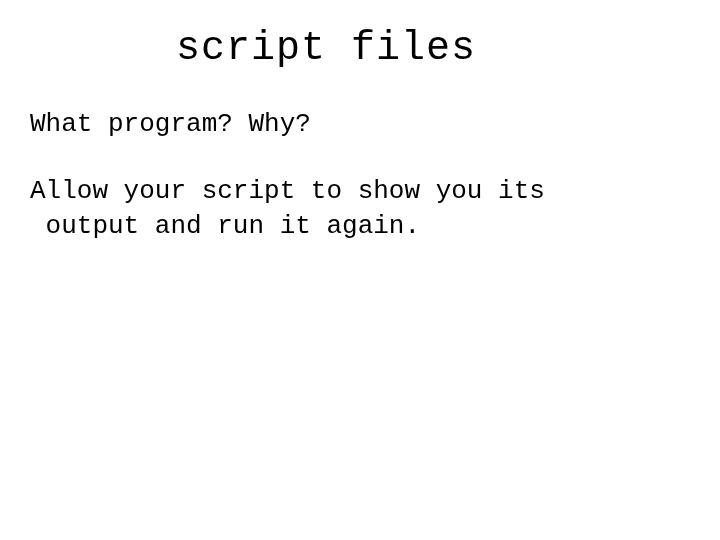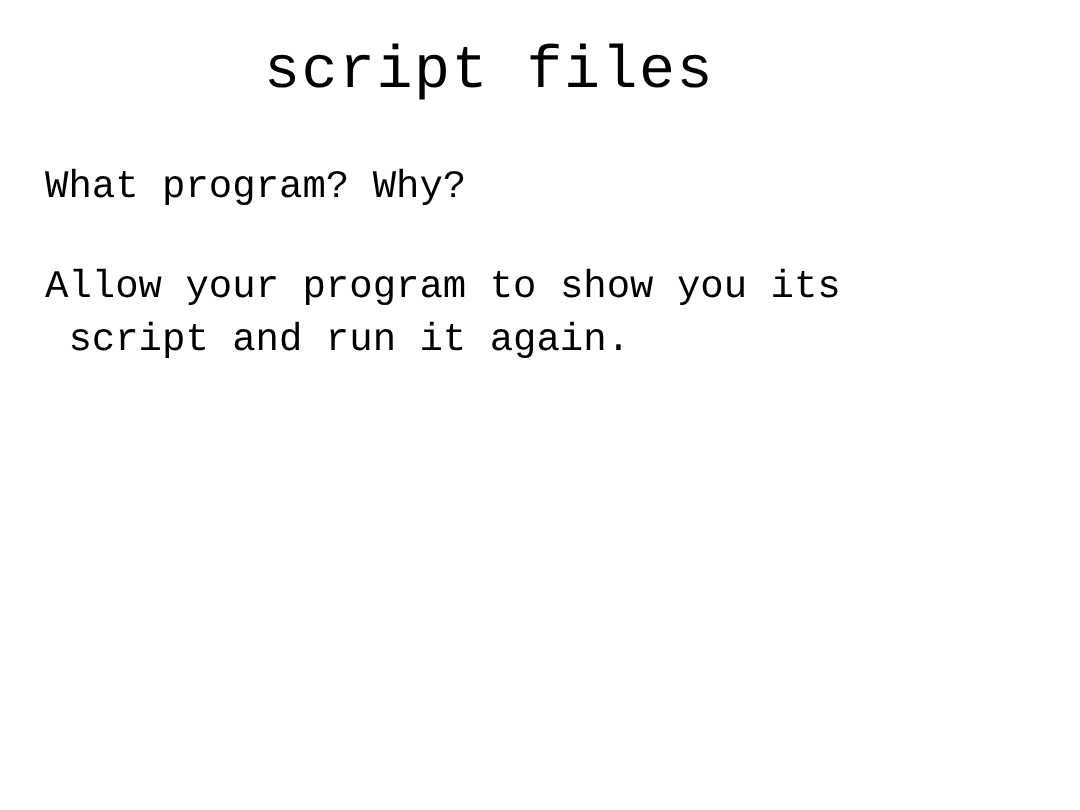--- a/index.html
+++ b/index.html
@@ -37,15 +37,15 @@
     padding-left: 0.6em;
   }
 </style>
 </head>
 <body>
 
 <div class="slide">
   <div class="title">script files</div>
   <div class="body">
     <p class="para1">What program? Why?</p>
-    <p class="para2">Allow your program to show you its script and run it again.</p>
+    <p class="para2">Allow your script to show you its output and run it again.</p>
   </div>
 </div>
 
 </body></html>

